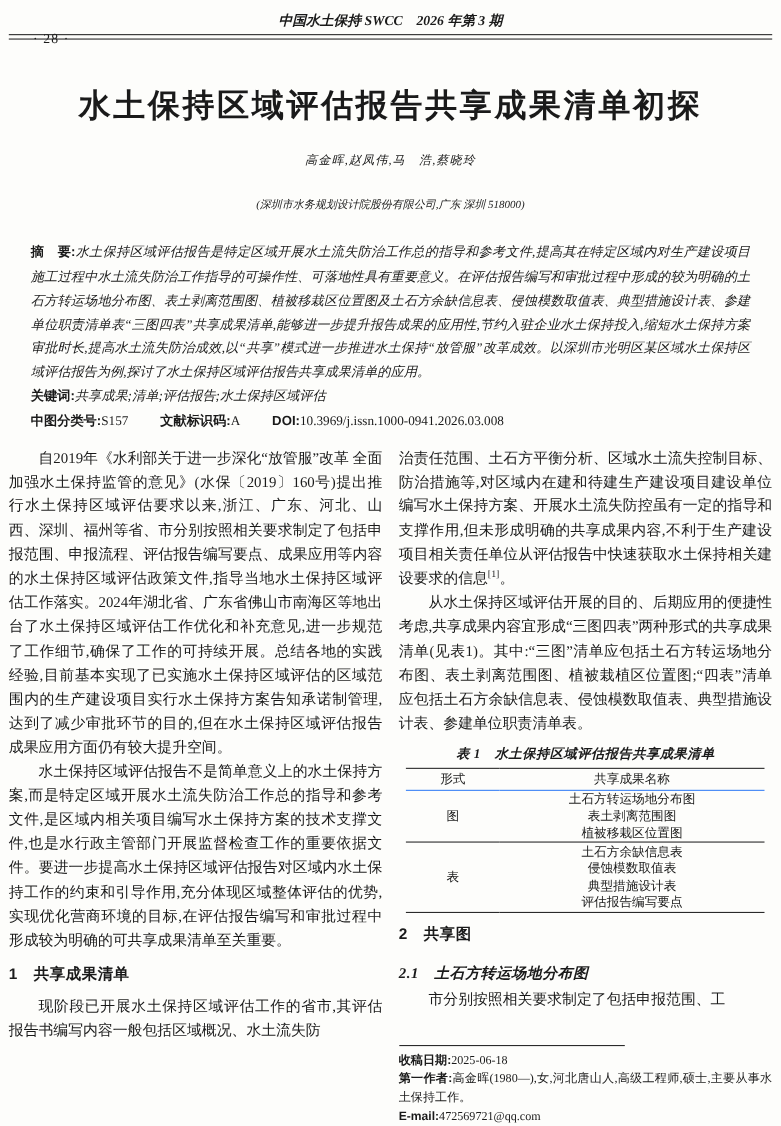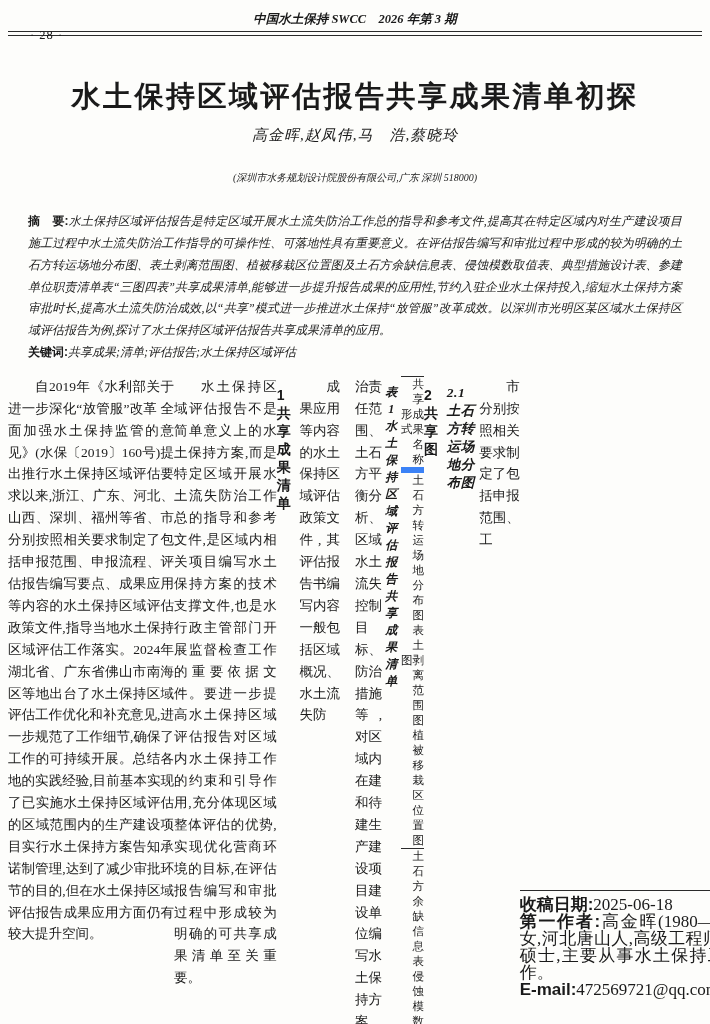--- a/index.html
+++ b/index.html
@@ -13,53 +13,53 @@
 
   
   .runhead{position:relative;height:22px;font-size:12.5px;line-height:22px;}
   .pageno{position:absolute;left:22px;top:16px;letter-spacing:1px;}
   .journal{position:absolute;left:0;right:0;text-align:center;font-weight:bold;font-style:italic;}
   .double-rule{height:3px;border-top:1.6px solid #2a2a2a;border-bottom:1px solid #2a2a2a;margin-top:1px;}
 
   
   .title{margin-top:42px;text-align:center;font-size:29px;font-weight:bold;letter-spacing:2.5px;line-height:1.25;
          font-family:"Liberation Serif","DejaVu Serif",serif;}
-  .authors{margin-top:12px;text-align:center;font-size:15px;font-style:italic;letter-spacing:1px;}
+  .authors{margin-top:24px;text-align:center;font-size:11px;font-style:italic;letter-spacing:1px;}
   .affil{margin-top:26px;text-align:center;font-size:10px;font-style:italic;}
 
   
   .meta{margin:26px 20px 0 20px;font-size:12px;line-height:21.8px;text-align:justify;}
   .meta p{margin:0;}
   .kai{font-style:italic;}
   .blabel{font-weight:bold;font-style:normal;font-family:"Liberation Sans","DejaVu Sans",sans-serif;}
   .clcline span.seg{margin-right:26px;}
   .clcline .val{font-style:normal;}
 
   
   .columns{display:flex;gap:15px;margin-top:12px;flex:1;min-height:0;}
-  .col{width:50%;box-sizing:border-box;display:flex;flex-direction:row;min-height:0;}
+  .col{width:50%;box-sizing:border-box;display:flex;flex-direction:column;min-height:0;}
   .col p.body{margin:0;font-size:13.5px;line-height:21.9px;text-align:justify;}
   .indent{text-indent:2em;}
   h2.sec{margin:11px 0 9px 0;font-size:14px;font-weight:bold;
          font-family:"Liberation Sans","DejaVu Sans",sans-serif;letter-spacing:.5px;}
   h3.subsec{margin:8px 0 4px 0;font-size:13.5px;font-weight:bold;font-style:italic;letter-spacing:.5px;}
   sup{font-size:9px;line-height:0;}
 
   
   .tbl-caption{margin:8px 0 4px 0;text-align:center;font-size:12px;font-weight:bold;font-style:italic;letter-spacing:.5px;}
   table.three-line{width:96%;margin:0 auto;border-collapse:collapse;font-size:11.5px;
         border-top:1.6px solid #2a2a2a;border-bottom:1.6px solid #2a2a2a;}
   table.three-line th,table.three-line td{padding:0;height:15.6px;text-align:center;font-weight:normal;}
-  table.three-line thead tr{border-bottom:6px solid #3b82f6;}
+  table.three-line thead tr{border-bottom:1px solid #3b82f6;}
   table.three-line thead th{height:19px;}
   table.three-line tbody.grp-fig{border-bottom:1px solid #2a2a2a;}
   table.three-line .form-col{width:26%;}
 
   
-  .footnote{margin-top:auto;padding-bottom:26px;font-size:17px;line-height:17px;text-align:justify;}
+  .footnote{margin-top:auto;padding-bottom:0;font-size:11px;line-height:17px;text-align:justify;}
   .fn-rule{width:205px;border-top:1px solid #2a2a2a;margin-bottom:5px;}
   .footnote p{margin:0;}
 </style>
 </head>
 <body>
 
 <div class="page">
 
   <div class="runhead">
     <span class="pageno">· 28 ·</span>
@@ -67,33 +67,39 @@
   </div>
   <div class="double-rule"></div>
 
   <div class="title">水土保持区域评估报告共享成果清单初探</div>
   <div class="authors kai">高金晖,赵凤伟,马　浩,蔡晓玲</div>
   <div class="affil kai">(深圳市水务规划设计院股份有限公司,广东 深圳 518000)</div>
 
   <div class="meta">
     <p class="kai"><span class="blabel">摘　要:</span><span>水土保持区域评估报告是特定区域开展水土流失防治工作总的指导和参考文件,提高其在特定区域内对生产建设项目施工过程中水土流失防治工作指导的可操作性、可落地性具有重要意义。在评估报告编写和审批过程中形成的较为明确的土石方转运场地分布图、表土剥离范围图、植被移栽区位置图及土石方余缺信息表、侵蚀模数取值表、典型措施设计表、参建单位职责清单表“三图四表”共享成果清单,能够进一步提升报告成果的应用性,节约入驻企业水土保持投入,缩短水土保持方案审批时长,提高水土流失防治成效,以“共享”模式进一步推进水土保持“放管服”改革成效。以深圳市光明区某区域水土保持区域评估报告为例,探讨了水土保持区域评估报告共享成果清单的应用。</span></p>
     <p class="kai"><span class="blabel">关键词:</span><span>共享成果;清单;评估报告;水土保持区域评估</span></p>
+    <p class="clcline">
+      <span class="seg"><span class="blabel">中图分类号:</span><span class="val">S157</span></span>
+      <span class="seg"><span class="blabel">文献标识码:</span><span class="val">A</span></span>
+      <span class="seg"><span class="blabel">DOI:</span><span class="val">10.3969/j.issn.1000-0941.2026.03.008</span></span>
+    </p>
   </div>
 
   <div class="columns">
 
     <div class="col">
       <p class="body indent">自2019年《水利部关于进一步深化“放管服”改革 全面加强水土保持监管的意见》(水保〔2019〕160号)提出推行水土保持区域评估要求以来,浙江、广东、河北、山西、深圳、福州等省、市分别按照相关要求制定了包括申报范围、申报流程、评估报告编写要点、成果应用等内容的水土保持区域评估政策文件,指导当地水土保持区域评估工作落实。2024年湖北省、广东省佛山市南海区等地出台了水土保持区域评估工作优化和补充意见,进一步规范了工作细节,确保了工作的可持续开展。总结各地的实践经验,目前基本实现了已实施水土保持区域评估的区域范围内的生产建设项目实行水土保持方案告知承诺制管理,达到了减少审批环节的目的,但在水土保持区域评估报告成果应用方面仍有较大提升空间。</p>
       <p class="body indent">水土保持区域评估报告不是简单意义上的水土保持方案,而是特定区域开展水土流失防治工作总的指导和参考文件,是区域内相关项目编写水土保持方案的技术支撑文件,也是水行政主管部门开展监督检查工作的重要依据文件。要进一步提高水土保持区域评估报告对区域内水土保持工作的约束和引导作用,充分体现区域整体评估的优势,实现优化营商环境的目标,在评估报告编写和审批过程中形成较为明确的可共享成果清单至关重要。</p>
       <h2 class="sec">1　共享成果清单</h2>
-      <p class="body indent">成果应用等内容的水土保持区域评估政策文件,其评估报告书编写内容一般包括区域概况、水土流失防</p>
+      <p class="body indent">现阶段已开展水土保持区域评估工作的省市,其评估报告书编写内容一般包括区域概况、水土流失防</p>
     </div>
 
     <div class="col">
       <p class="body"><span>治责任范围、土石方平衡分析、区域水土流失控制目标、防治措施等,对区域内在建和待建生产建设项目建设单位编写水土保持方案、开展水土流失防控虽有一定的指导和支撑作用,但未形成明确的共享成果内容,不利于生产建设项目相关责任单位从评估报告中快速获取水土保持相关建设要求的信息</span><sup>[1]</sup><span>。</span></p>
+      <p class="body indent">从水土保持区域评估开展的目的、后期应用的便捷性考虑,共享成果内容宜形成“三图四表”两种形式的共享成果清单(见表1)。其中:“三图”清单应包括土石方转运场地分布图、表土剥离范围图、植被栽植区位置图;“四表”清单应包括土石方余缺信息表、侵蚀模数取值表、典型措施设计表、参建单位职责清单表。</p>
 
       <div class="tbl-caption">表 1　水土保持区域评估报告共享成果清单</div>
       <table class="three-line">
         <thead>
           <tr>
             <th class="form-col">形式</th>
             <th>共享成果名称</th>
           </tr>
         </thead>
         <tbody class="grp-fig">

